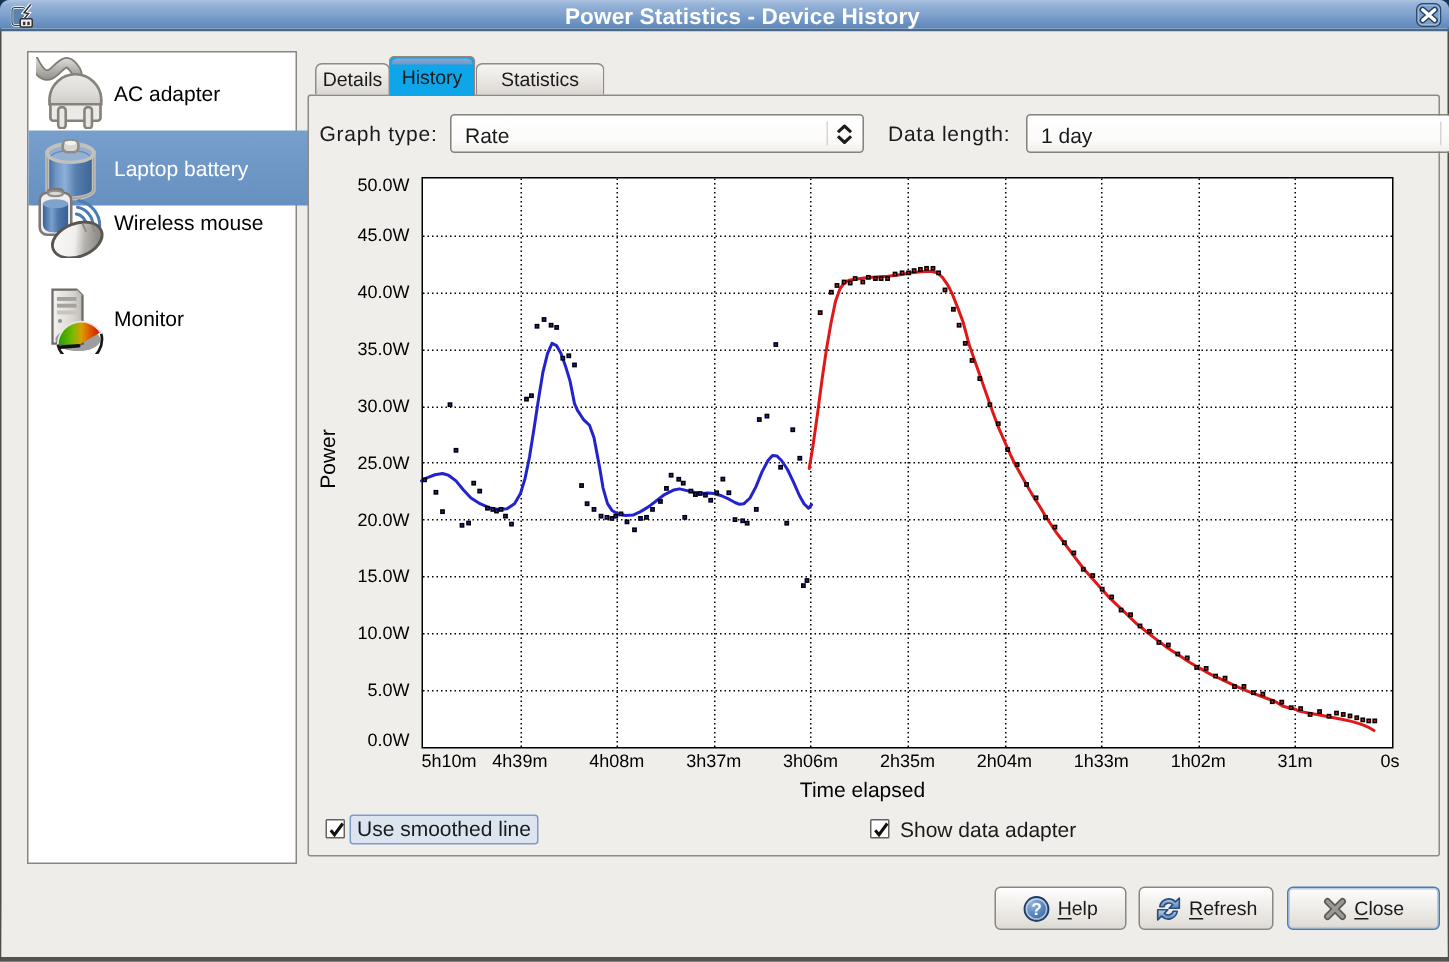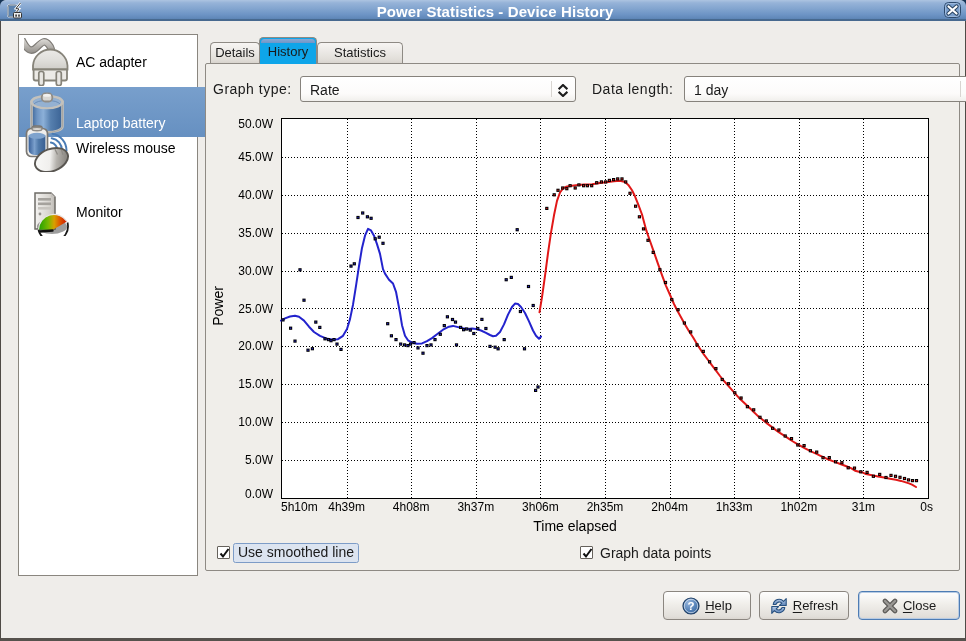--- a/index.html
+++ b/index.html
@@ -8,21 +8,21 @@
   background:linear-gradient(#adc4e1 0%, #96b3d8 15%, #83a5cf 45%, #6e95c6 75%, #6189ba 95%, #5c84b5 100%);
   border-bottom:2px solid #47698f; }
 .tt { position:absolute; width:100%; text-align:center; top:3px; font-size:15px; font-weight:bold; color:#fff; letter-spacing:0.1px;padding-left:24px; }
 .ticon { position:absolute; left:7px; top:2px; }
 .tclose { position:absolute; right:5px; top:2px; }
 .sidebar { position:absolute; left:18px; top:34px; width:180px; height:542px; background:#fff; border:1px solid #8a867f; }
 .row { position:absolute; left:0; width:196px; height:50px; }
 .row .ic { position:absolute; left:5px; top:1px; }
 .row .lb { position:absolute; left:57px; top:17px; font-size:14px; color:#000; }
 .rowsel { background:linear-gradient(#789fcc,#6690c1); }
-.rowsel .lb { color:#fff;margin-top:11px; }
+.rowsel .lb { color:#fff; }
 .nb { position:absolute; left:205px; top:63px; width:755px; height:508px; border:1px solid #8e8a84; border-radius:2px; background:#f0eeea; }
 .tab { position:absolute; font-size:13px; color:#1a1a1a; text-align:center; border:1px solid #8e8a84; border-bottom:none; border-radius:4.5px 4.5px 0 0; background:linear-gradient(#f7f5f3,#e2dfda 80%,#d8d4ce); }
 .tabon { background:#0ea5e9; z-index:5; }
 .strip { position:absolute; top:1px; left:1px; right:1px; height:3.5px; border-radius:3.5px 3.5px 0 0; background:linear-gradient(#86a8d4,#6f96c7); }
 .lab { position:absolute; font-size:14px; color:#1a1a1a; }
 .combo { position:absolute; height:26px; background:linear-gradient(#ffffff,#fcfbfa 70%,#f1efec); border:1px solid #86827c; border-radius:3px; }
 .combo .v { position:absolute; left:9px; top:5px; font-size:14px; color:#1a1a1a; }
 .combo .st { position:absolute; right:7px; top:6px; }
 .combo .sep { position:absolute; right:23px; top:4px; bottom:4px; width:1px; background:#d8d5d1; }
 .cb { position:absolute; width:13px; height:13px; background:#fff; border:1px solid #66625c; border-radius:1px; }
@@ -500,21 +500,21 @@
     <svg width="13" height="13" viewBox="0 0 13 13" style="position:absolute;left:0;top:0">
 <path d="M2.5 6.5 L5 9.5 L10.5 2" fill="none" stroke="#111" stroke-width="2"></path>
 </svg>
   </div>
 <div class="focusbox" style="left:233px; top:543px;">Use smoothed line</div>
 <div class="cb" style="left:580px; top:546px;">
     <svg width="13" height="13" viewBox="0 0 13 13" style="position:absolute;left:0;top:0">
 <path d="M2.5 6.5 L5 9.5 L10.5 2" fill="none" stroke="#111" stroke-width="2"></path>
 </svg>
   </div>
-<div class="lab" style="left:600px; top:545px;">Graph data points</div>
+<div class="lab" style="left:600px; top:545px;">Show data adapter</div>
 
 <div class="btn" style="left:663px; top:591px; width:88px;">
     <svg width="18" height="18" viewBox="0 0 18 18">
 <defs>
         <radialGradient id="hg" cx="0.35" cy="0.3" r="0.9">
 <stop offset="0" stop-color="#94b4dc"></stop>
           <stop offset="0.6" stop-color="#4d7bb2"></stop>
           <stop offset="1" stop-color="#2c5687"></stop>
         </radialGradient>
       </defs>

